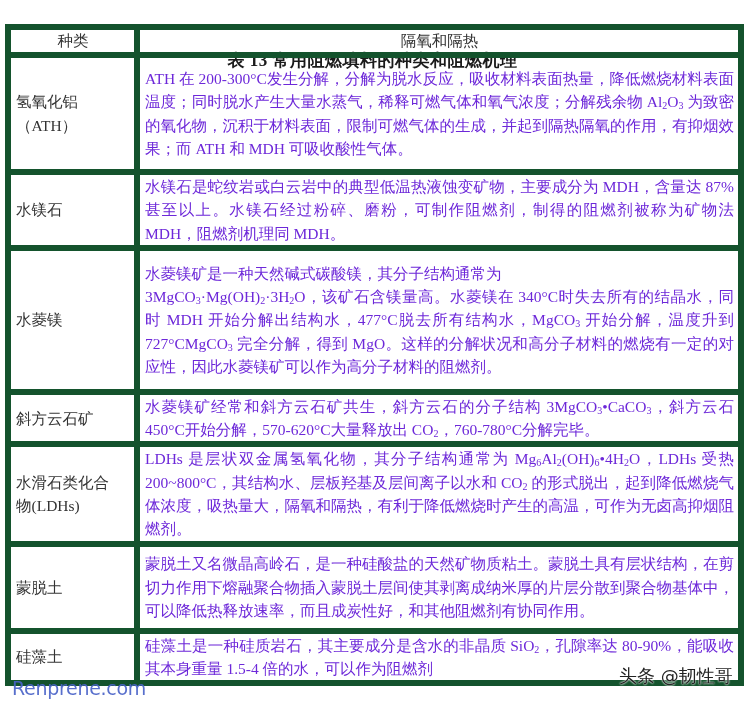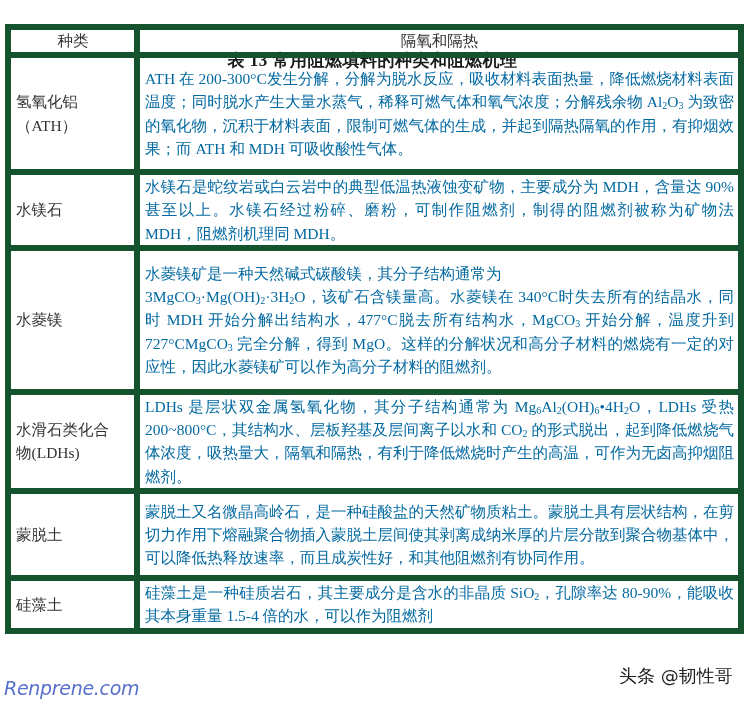--- a/index.html
+++ b/index.html
@@ -6,26 +6,26 @@
   body { width: 745px; height: 704px; position: relative; overflow: hidden;
          font-family: "Liberation Serif", "DejaVu Serif", serif; color: #1a1a1a; }
   .title { position: absolute; top: 2px; left: 0; width: 745px; text-align: center;
            font-size: 17px; font-weight: bold; line-height: 22px; letter-spacing: 0.5px; margin-top: 48px; }
   table.main { position: absolute; top: 24px; left: 5px; width: 733px;
                border-collapse: collapse; table-layout: fixed; }
   table.main td, table.main th { border: 6px solid #14532d; font-size: 15.5px; line-height: 23.3px;
                padding: 0 4px 0 5px; vertical-align: middle; font-weight: normal; }
   table.main th { height: 22px; line-height: 20px; text-align: center; color: #333; }
   td.kind { text-align: left; color: #333; }
-  td.desc { text-align: justify; color: #0369a1; }
+  td.desc { text-align: justify; color: #6d28d9; }
   col.c1 { width: 129px; }
   col.c2 { width: 604px; }
   sub { font-size: 10px; vertical-align: -2px; line-height: 0; }
-  .watermark-left { position: absolute; left: 4px; top: 677px; font-family: "DejaVu Sans", sans-serif;
-                    font-size: 19px; color: #4a63c8; letter-spacing: -0.3px; opacity: 0.92; font-style: italic; }
+  .watermark-left { position: absolute; left: 12px; top: 677px; font-family: "DejaVu Sans", sans-serif;
+                    font-size: 19px; color: #4a63c8; letter-spacing: -0.3px; opacity: 0.92; }
   .watermark-right { position: absolute; left: 619px; top: 664px; font-family: "DejaVu Sans", sans-serif;
                      font-size: 18px; color: #222; text-shadow: 0 0 2px #fff, 0 0 2px #fff; }
 </style>
 </head>
 <body>
 
 <div class="title">表 13  常用阻燃填料的种类和阻燃机理</div>
 
 <table class="main">
   <colgroup>
@@ -38,25 +38,29 @@
       <th>隔氧和隔热</th>
     </tr>
   </thead>
   <tbody id="tbody">
       <tr style="height: 117px;">
         <td class="kind">氢氧化铝<br>（ATH）</td>
         <td class="desc">ATH 在 200-300°C发生分解，分解为脱水反应，吸收材料表面热量，降低燃烧材料表面温度；同时脱水产生大量水蒸气，稀释可燃气体和氧气浓度；分解残余物 Al<sub>2</sub>O<sub>3</sub> 为致密的氧化物，沉积于材料表面，限制可燃气体的生成，并起到隔热隔氧的作用，有抑烟效果；而 ATH 和 MDH 可吸收酸性气体。</td>
       </tr>
       <tr style="height: 72px;">
         <td class="kind">水镁石</td>
-        <td class="desc">水镁石是蛇纹岩或白云岩中的典型低温热液蚀变矿物，主要成分为 MDH，含量达 90%甚至以上。水镁石经过粉碎、磨粉，可制作阻燃剂，制得的阻燃剂被称为矿物法 MDH，阻燃剂机理同 MDH。</td>
+        <td class="desc">水镁石是蛇纹岩或白云岩中的典型低温热液蚀变矿物，主要成分为 MDH，含量达 87%甚至以上。水镁石经过粉碎、磨粉，可制作阻燃剂，制得的阻燃剂被称为矿物法 MDH，阻燃剂机理同 MDH。</td>
       </tr>
       <tr style="height: 144px;">
         <td class="kind">水菱镁</td>
         <td class="desc">水菱镁矿是一种天然碱式碳酸镁，其分子结构通常为<br>3MgCO<sub>3</sub>·Mg(OH)<sub>2</sub>·3H<sub>2</sub>O，该矿石含镁量高。水菱镁在 340°C时失去所有的结晶水，同时 MDH 开始分解出结构水，477°C脱去所有结构水，MgCO<sub>3</sub> 开始分解，温度升到 727°CMgCO<sub>3</sub> 完全分解，得到 MgO。这样的分解状况和高分子材料的燃烧有一定的对应性，因此水菱镁矿可以作为高分子材料的阻燃剂。</td>
+      </tr>
+      <tr style="height: 47px;">
+        <td class="kind">斜方云石矿</td>
+        <td class="desc">水菱镁矿经常和斜方云石矿共生，斜方云石的分子结构 3MgCO<sub>3</sub>•CaCO<sub>3</sub>，斜方云石 450°C开始分解，570-620°C大量释放出 CO<sub>2</sub>，760-780°C分解完毕。</td>
       </tr>
       <tr style="height: 90px;">
         <td class="kind">水滑石类化合<br>物(LDHs)</td>
         <td class="desc">LDHs 是层状双金属氢氧化物，其分子结构通常为 Mg<sub>6</sub>Al<sub>2</sub>(OH)<sub>6</sub>•4H<sub>2</sub>O，LDHs 受热 200~800°C，其结构水、层板羟基及层间离子以水和 CO<sub>2</sub> 的形式脱出，起到降低燃烧气体浓度，吸热量大，隔氧和隔热，有利于降低燃烧时产生的高温，可作为无卤高抑烟阻燃剂。</td>
       </tr>
       <tr style="height: 87px;">
         <td class="kind">蒙脱土</td>
         <td class="desc">蒙脱土又名微晶高岭石，是一种硅酸盐的天然矿物质粘土。蒙脱土具有层状结构，在剪切力作用下熔融聚合物插入蒙脱土层间使其剥离成纳米厚的片层分散到聚合物基体中，可以降低热释放速率，而且成炭性好，和其他阻燃剂有协同作用。</td>
       </tr>
       <tr style="height: 51px;">

